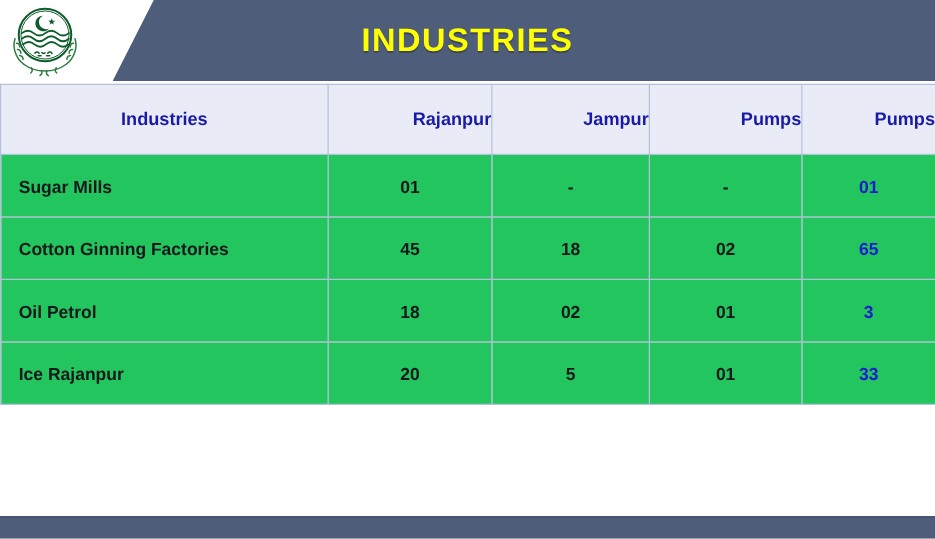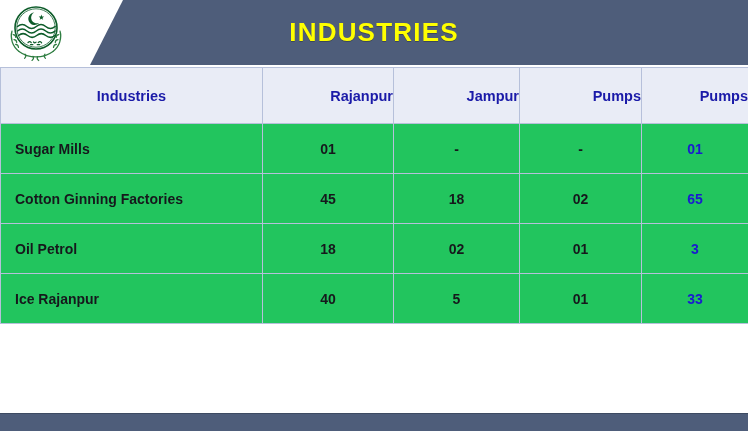--- a/index.html
+++ b/index.html
@@ -196,21 +196,21 @@
       </tr>
       <tr>
         <td class="cell-label">Oil Petrol</td>
         <td class="cell-num">18</td>
         <td class="cell-num">02</td>
         <td class="cell-num">01</td>
         <td class="cell-total">3</td>
       </tr>
       <tr>
         <td class="cell-label">Ice Rajanpur</td>
-        <td class="cell-num">40</td>
+        <td class="cell-num">20</td>
         <td class="cell-num">5</td>
         <td class="cell-num">01</td>
         <td class="cell-total">33</td>
       </tr>
     </tbody>
   </table>
 </div>
 
 <div class="footer-bar"></div>
 

